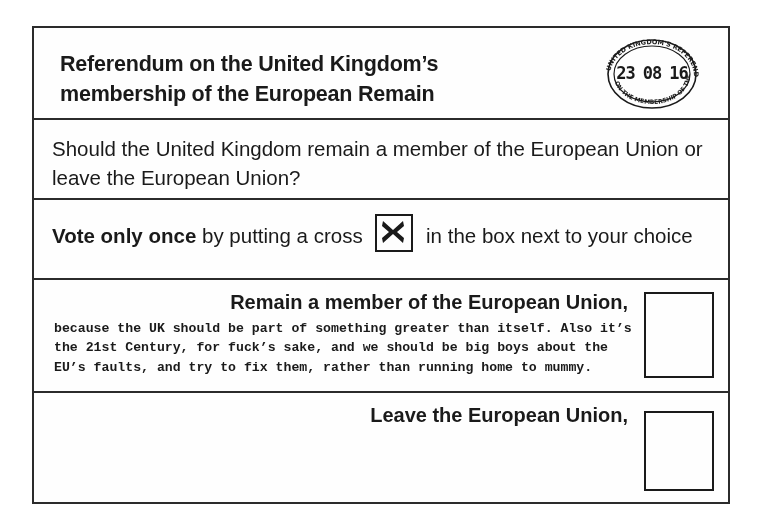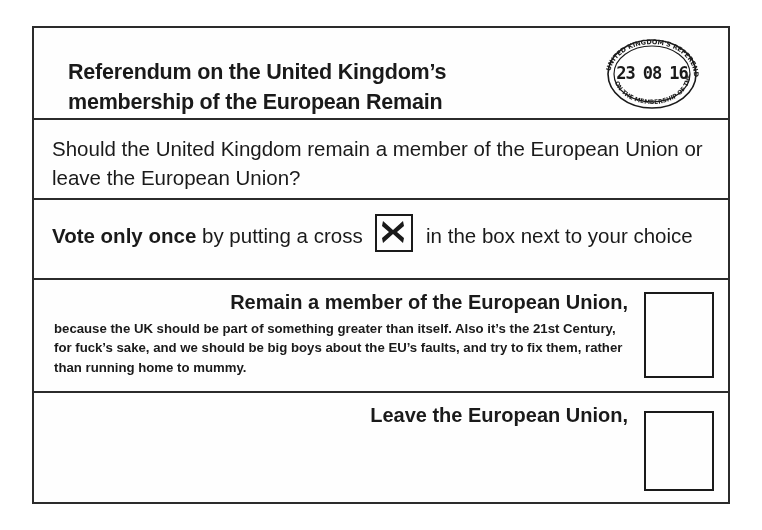--- a/index.html
+++ b/index.html
@@ -32,21 +32,21 @@
     box-sizing: border-box;
     position: relative;
   }
   .section:last-child { border-bottom: none; margin-left: 11px; }
 
   .sec-title {
     height: 92px;
     padding: 14px 18px 0 18px;
   }
   .sec-title h1 {
-    margin: 16px;
+    margin: 8px;
     font-size: 21.5px;
     font-weight: bold;
     line-height: 1.38;
     letter-spacing: -0.2px;
     max-width: 500px;
   }
 
   
   .stamp {
     position: absolute;
@@ -125,20 +125,21 @@
   .opt-head {
     font-size: 20px;
     font-weight: bold;
     line-height: 1.2;
     margin-bottom: 5px;
   }
   .opt-body {
     font-size: 13.2px;
     font-weight: bold;
     line-height: 1.47;
+    font-family: Liberation Mono, monospace;
   }
   .align-remain .opt-head { text-align: right; padding-right: 4px; }
   .align-leave  .opt-head { text-align: right; padding-right: 4px; }
 
   .vote-box {
     flex: 0 0 auto;
     width: 66px;
     height: 82px;
     border: 2.5px solid #1a1a1a;
     margin-top: 2px;

